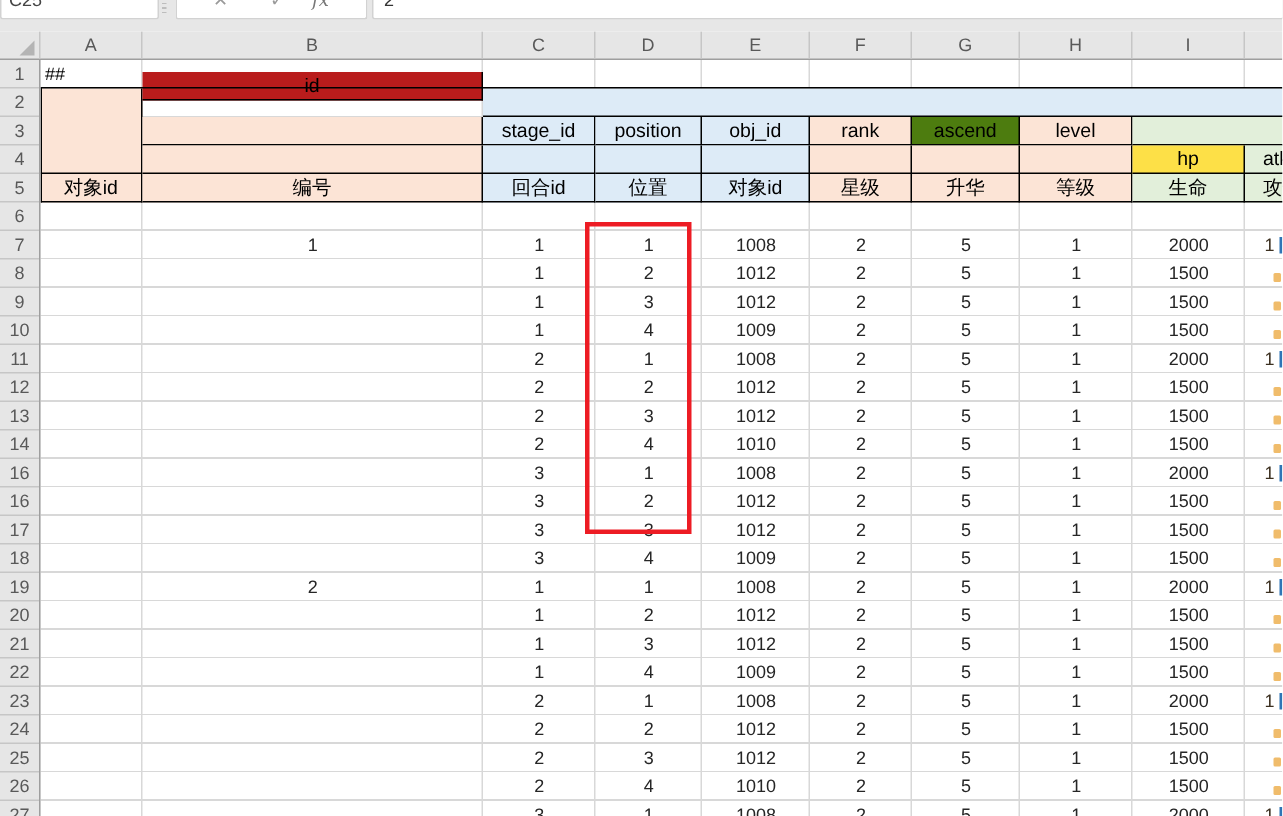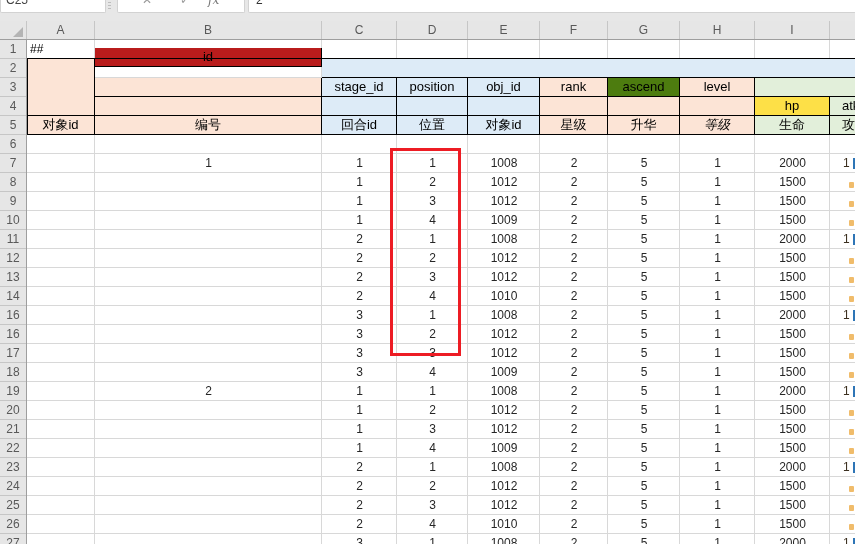--- a/index.html
+++ b/index.html
@@ -147,21 +147,21 @@
       <div class="hcell fill-blue" style="left: 468px; top: 116px; width: 72px; height: 19px; background: rgb(221, 235, 247);">
         <span class="t" style="line-height: 18px;">对象id</span>
       </div>
       <div class="hcell fill-pink" style="left: 540px; top: 116px; width: 68px; height: 19px; background: rgb(252, 228, 214);">
         <span class="t" style="line-height: 18px;">星级</span>
       </div>
       <div class="hcell fill-pink" style="left: 608px; top: 116px; width: 72px; height: 19px; background: rgb(252, 228, 214);">
         <span class="t" style="line-height: 18px;">升华</span>
       </div>
       <div class="hcell fill-pink" style="left: 680px; top: 116px; width: 75px; height: 19px; background: rgb(252, 228, 214);">
-        <span class="t" style="line-height: 18px; font-style: italic;">等级</span>
+        <span class="t" style="line-height: 18px;">等级</span>
       </div>
       <div class="hcell fill-green" style="left: 755px; top: 116px; width: 75px; height: 19px; background: rgb(226, 239, 218);">
         <span class="t" style="line-height: 18px;">生命</span>
       </div>
       <div class="hcell fill-green clip-left" style="left: 830px; top: 116px; width: 72px; height: 19px; background: rgb(226, 239, 218);">
         <span class="t" style="line-height: 18px;">攻击</span>
       </div>
       <div class="dcell" style="left: 95px; top: 154px; width: 227px; height: 19px;">1</div>
       <div class="dcell" style="left: 322px; top: 154px; width: 75px; height: 19px;">1</div>
       <div class="dcell" style="left: 397px; top: 154px; width: 71px; height: 19px;">1</div>

